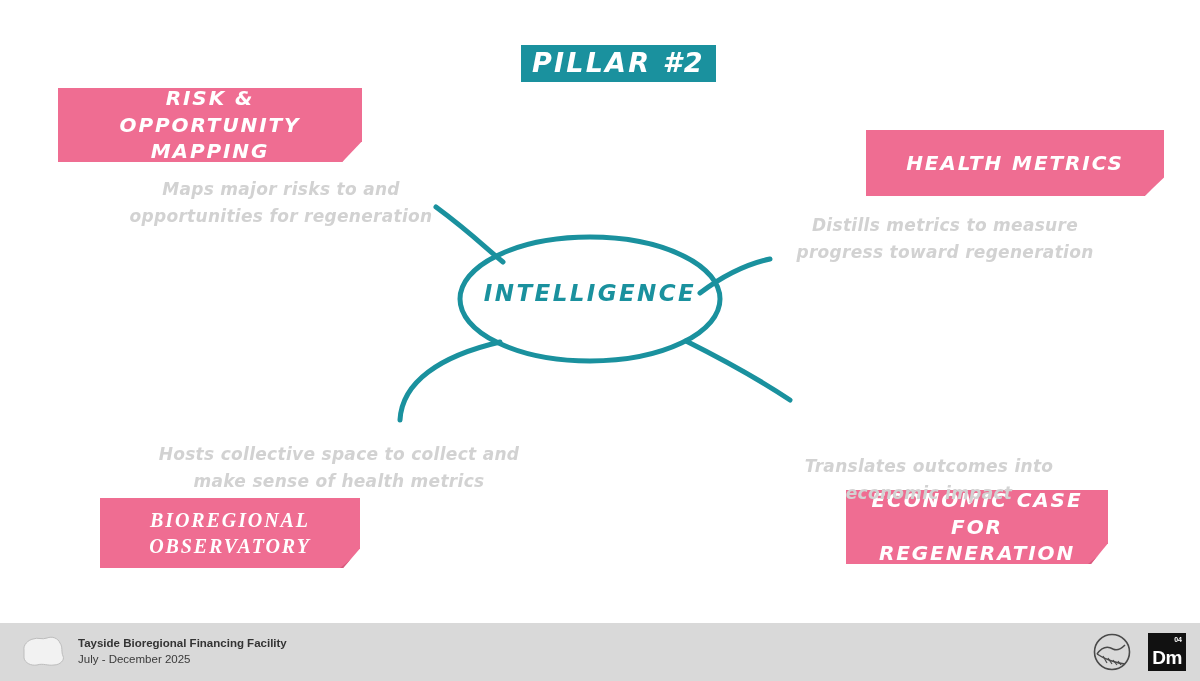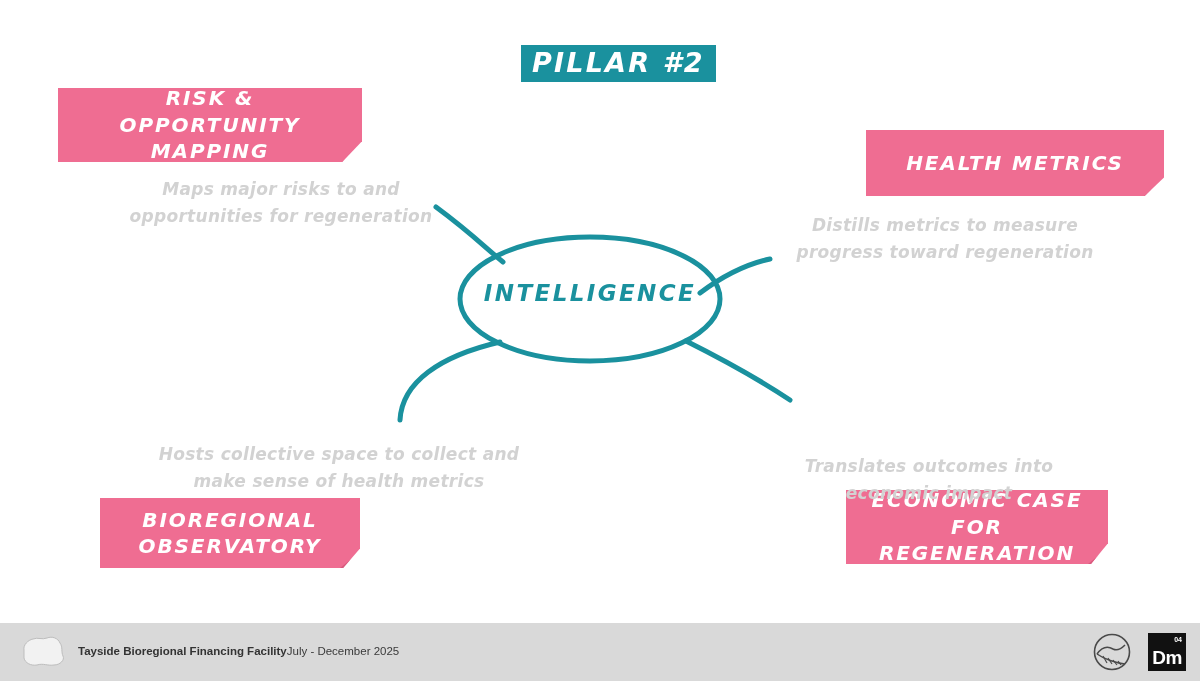--- a/index.html
+++ b/index.html
@@ -91,21 +91,21 @@
     bottom: 0;
     width: 20px;
     height: 16px;
     background: #d85a7e;
     clip-path: polygon(100% 0, 100% 100%, 0 100%);
     pointer-events: none;
   }
 
   #tag-risk       { left: 58px;  top: 88px;  width: 304px; height: 74px; }
   #tag-health     { left: 866px; top: 130px; width: 298px; height: 66px; }
-  #tag-bioregion  { left: 100px; top: 498px; width: 260px; height: 70px; }
+  #tag-bioregion  { left: 100px; top: 498px; width: 260px; height: 70px; font-family: Liberation Serif, serif; }
   #tag-economic   { left: 846px; top: 490px; width: 262px; height: 74px; }
 
   
   .caption {
     position: absolute;
     color: #d2d2d2;
     font-size: 17px;
     font-style: italic;
     font-weight: bold;
     line-height: 1.56;
@@ -133,20 +133,21 @@
     width: 56px;
     height: 42px;
     flex: 0 0 auto;
     display: flex;
     align-items: center;
     justify-content: center;
   }
   .footer-text {
     margin-left: 8px;
     display: flex;
+    flex-direction: column;
     justify-content: flex-end;
   }
   .footer-title {
     color: #333333;
     font-size: 11.5px;
     font-weight: bold;
     font-family: "Liberation Sans", sans-serif;
     line-height: 1.35;
   }
   .footer-sub {

